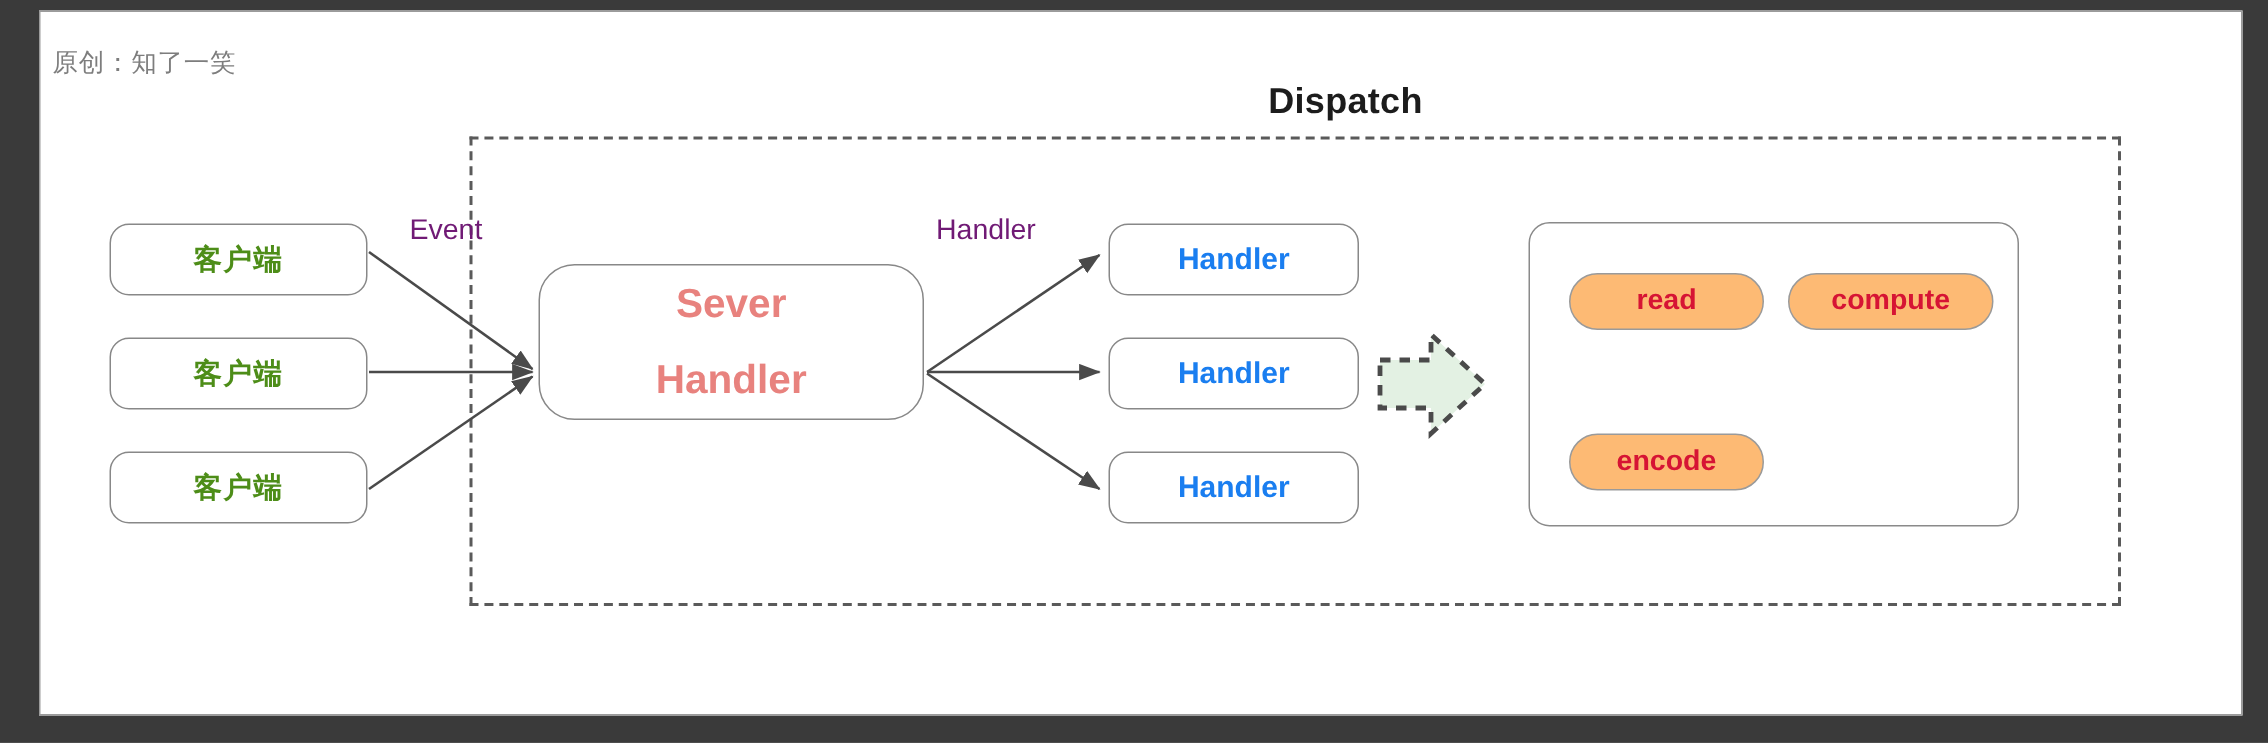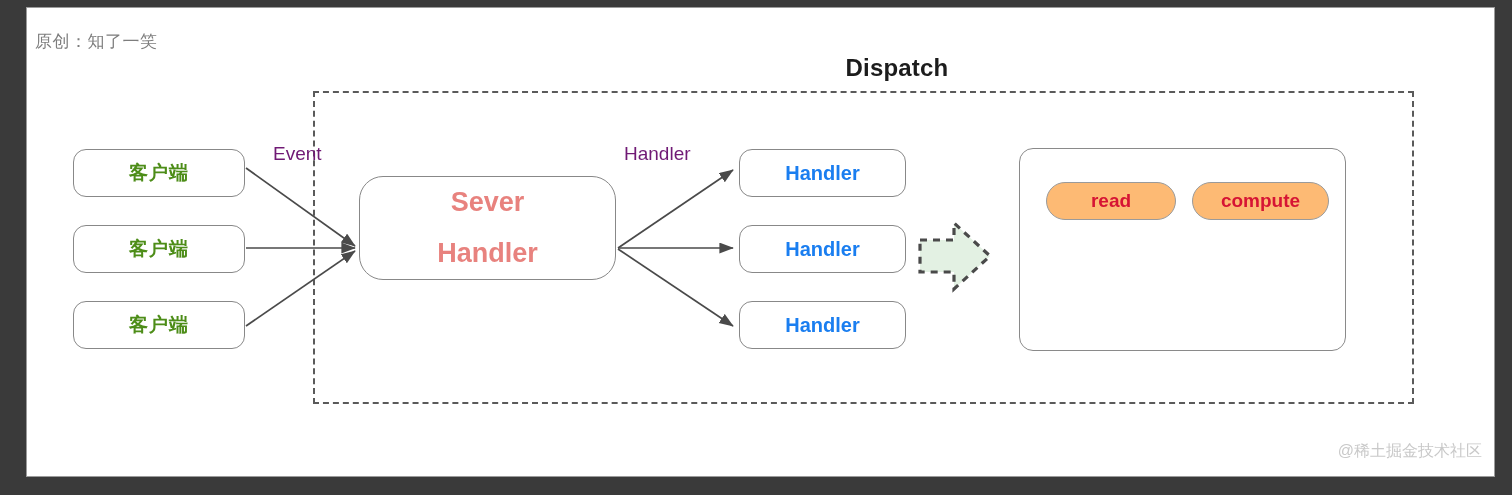--- a/index.html
+++ b/index.html
@@ -241,17 +241,19 @@
       <span>Handler</span>
     </div>
 
     <div class="ops-panel"></div>
     <div class="pill read">
       <span>read</span>
     </div>
     <div class="pill decode">
       <span>compute</span>
     </div>
-
-    <div class="watermark">@稀土掘金技术社区</div>
+    <div class="pill encode">
+      <span>encode</span>
+    </div>
+
 
   </div>
 </div>
 
 </body></html>

